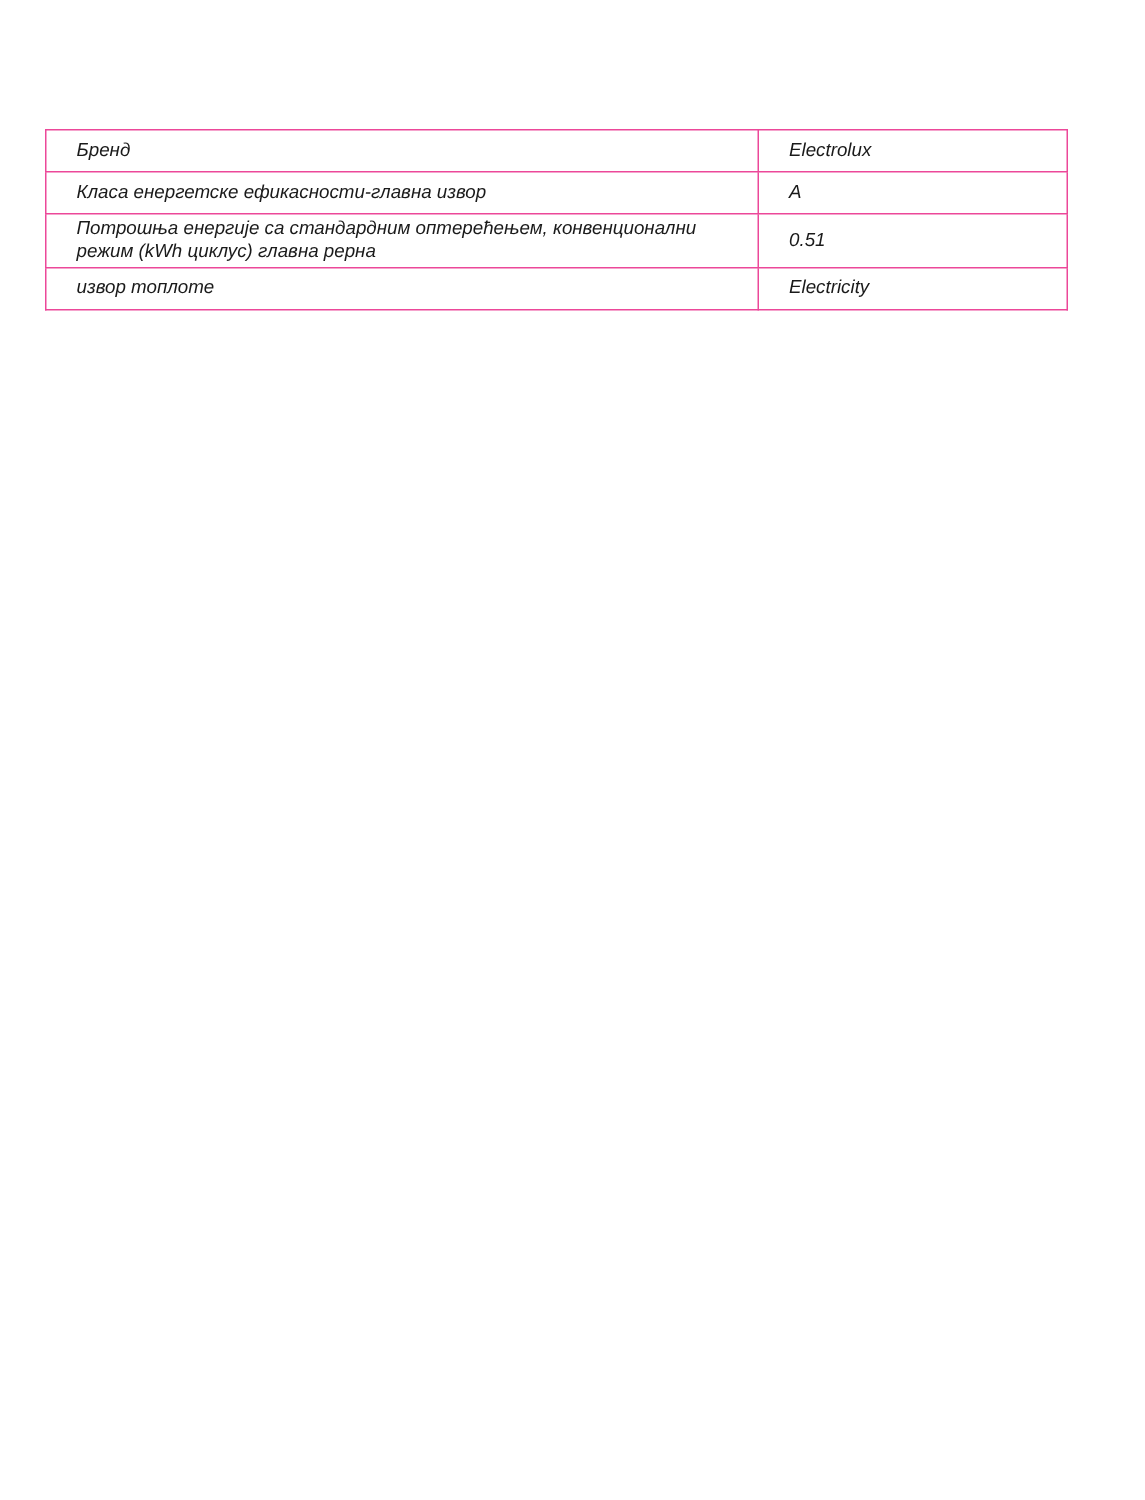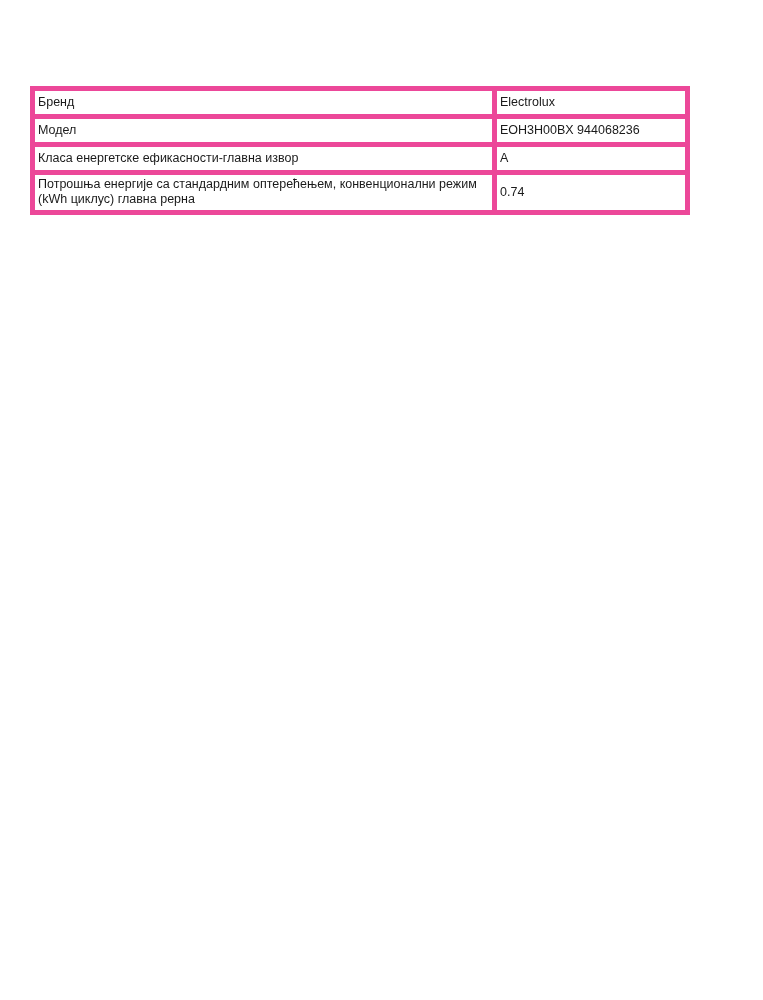--- a/index.html
+++ b/index.html
@@ -19,25 +19,26 @@
     position: absolute;
     left: 30px;
     top: 86px;
     width: 631px;
     border-collapse: collapse;
     table-layout: fixed;
     font-size: 12.5px;
     color: #1a1a1a;
   }
   table.spec-table td {
-    border: 5px solid #ec4899;
+    border: 1px solid #ec4899;
     vertical-align: middle;
-    padding: 2px 4px 2px 3px;
+    padding: 2px 4px 2px 20px;
     line-height: 1.22;
     overflow: hidden;
+    font-style: italic;
   }
   table.spec-table tr {
     height: 28px;
   }
   td.label-cell {
     width: 450px;
   }
   td.value-cell {
     width: 181px;
   }
@@ -46,26 +47,26 @@
 <body>
 
 <div class="page">
   <table class="spec-table">
     <tbody>
         <tr>
           <td class="label-cell">Бренд</td>
           <td class="value-cell">Electrolux</td>
         </tr>
         <tr>
-          <td class="label-cell">Модел</td>
-          <td class="value-cell">EOH3H00BX 944068236</td>
-        </tr>
-        <tr>
           <td class="label-cell">Класа енергетске ефикасности-главна извор</td>
           <td class="value-cell">A</td>
         </tr>
         <tr>
           <td class="label-cell">Потрошња енергије са стандардним оптерећењем, конвенционални режим (kWh циклус) главна рерна</td>
-          <td class="value-cell">0.74</td>
+          <td class="value-cell">0.51</td>
+        </tr>
+        <tr>
+          <td class="label-cell">извор топлоте</td>
+          <td class="value-cell">Electricity</td>
         </tr>
       </tbody>
   </table>
 </div>
 
 </body></html>

